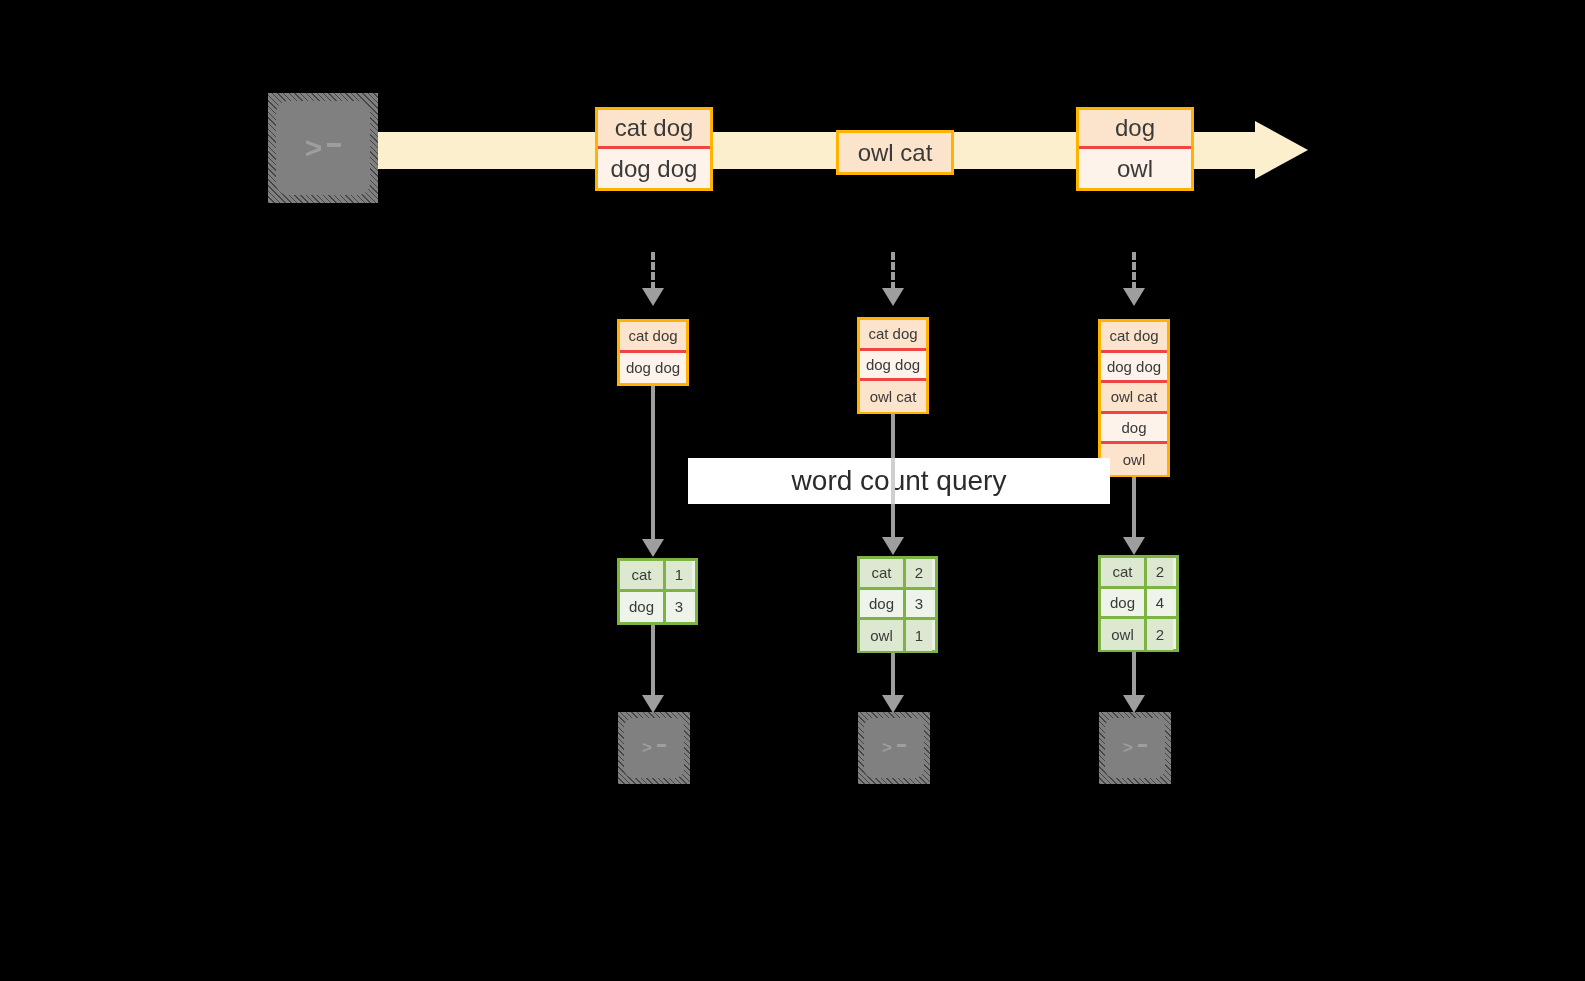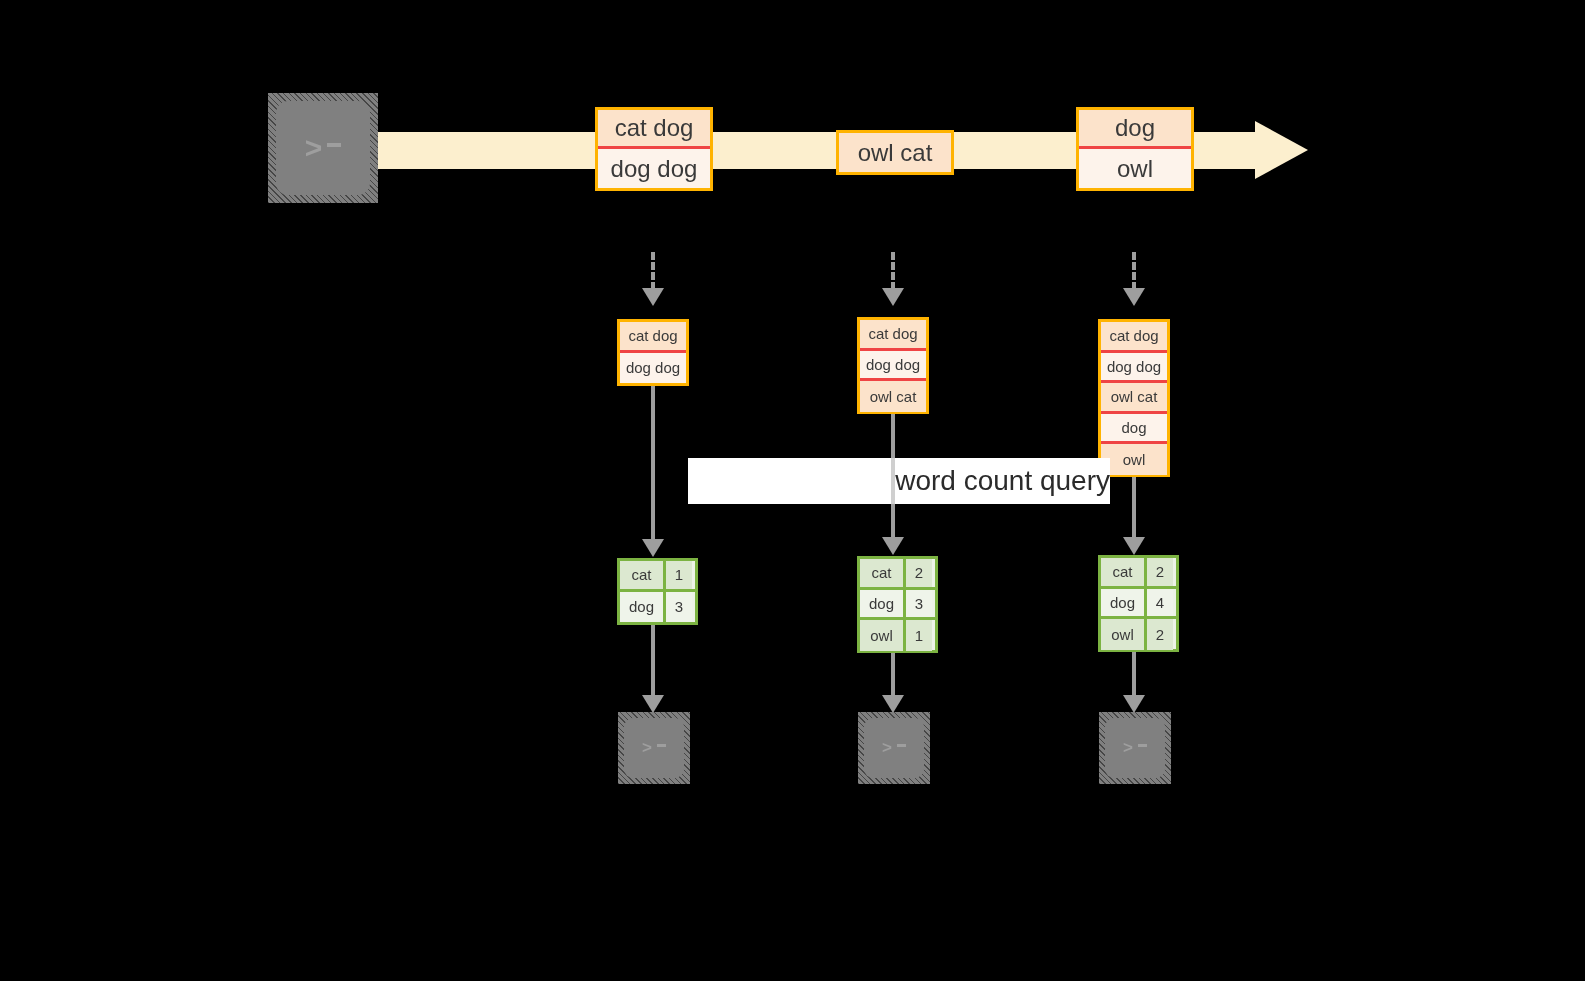--- a/index.html
+++ b/index.html
@@ -157,21 +157,21 @@
   
   .query-label {
     position: absolute;
     left: 688px;
     top: 458px;
     width: 422px;
     height: 46px;
     background: #FFFFFF;
     display: flex;
     align-items: center;
-    justify-content: flex-end;
+    justify-content: center;
   }
   .query-label .txt {
     font-size: 28px;
     color: #2b2b2b;
   }
   .query-line-overlay {
     position: absolute;
     left: 891px;
     top: 458px;
     width: 4px;

